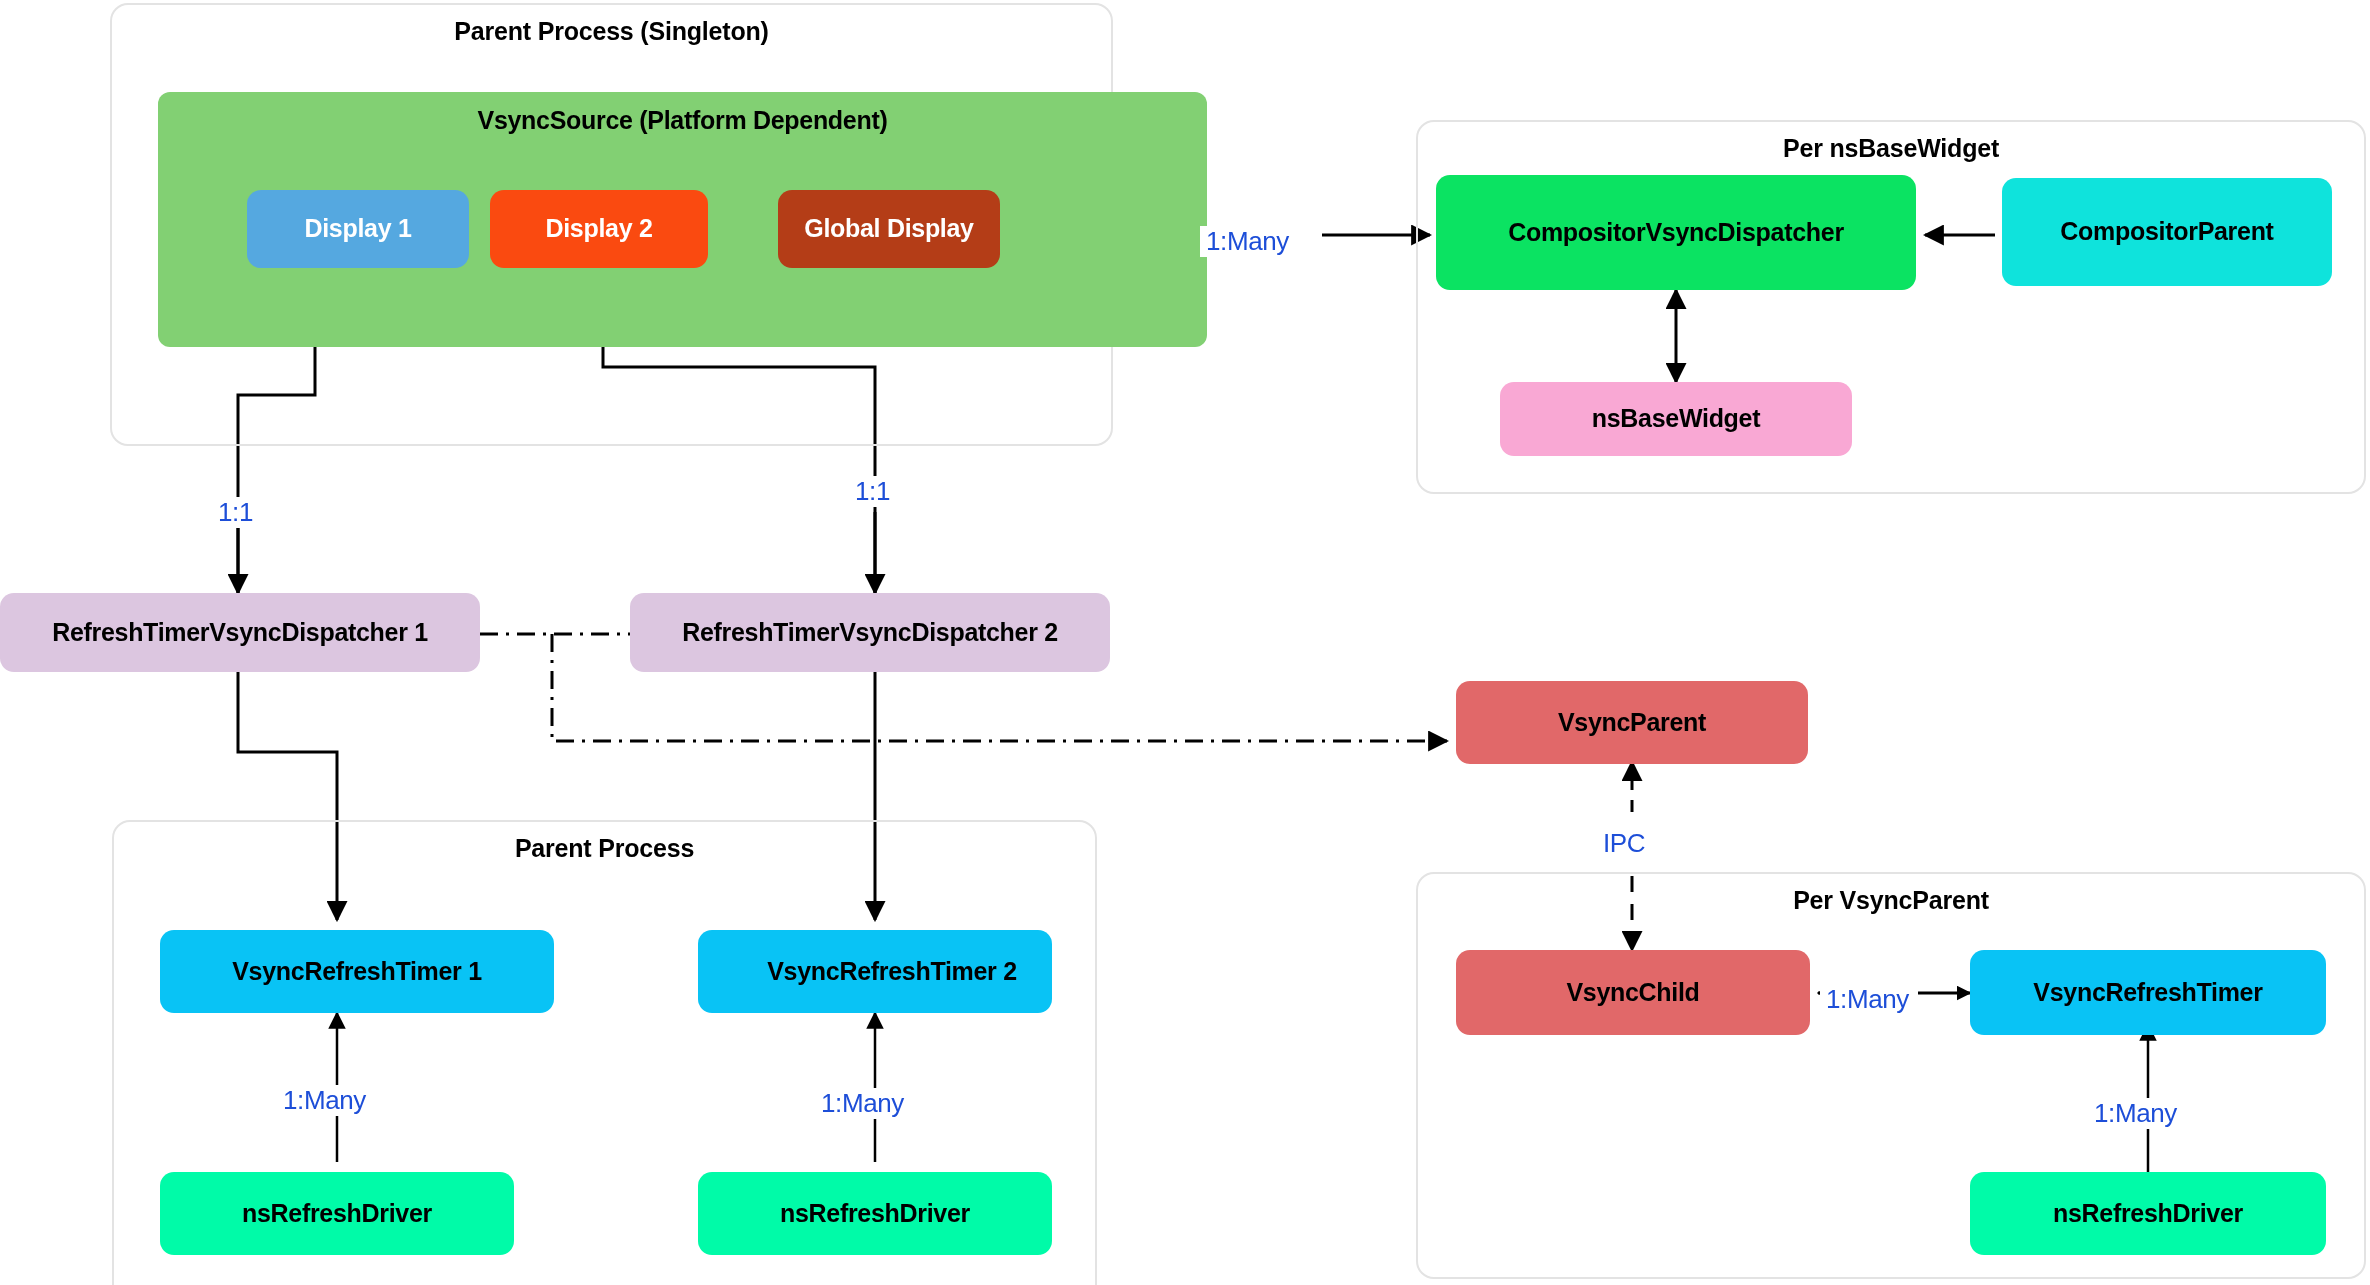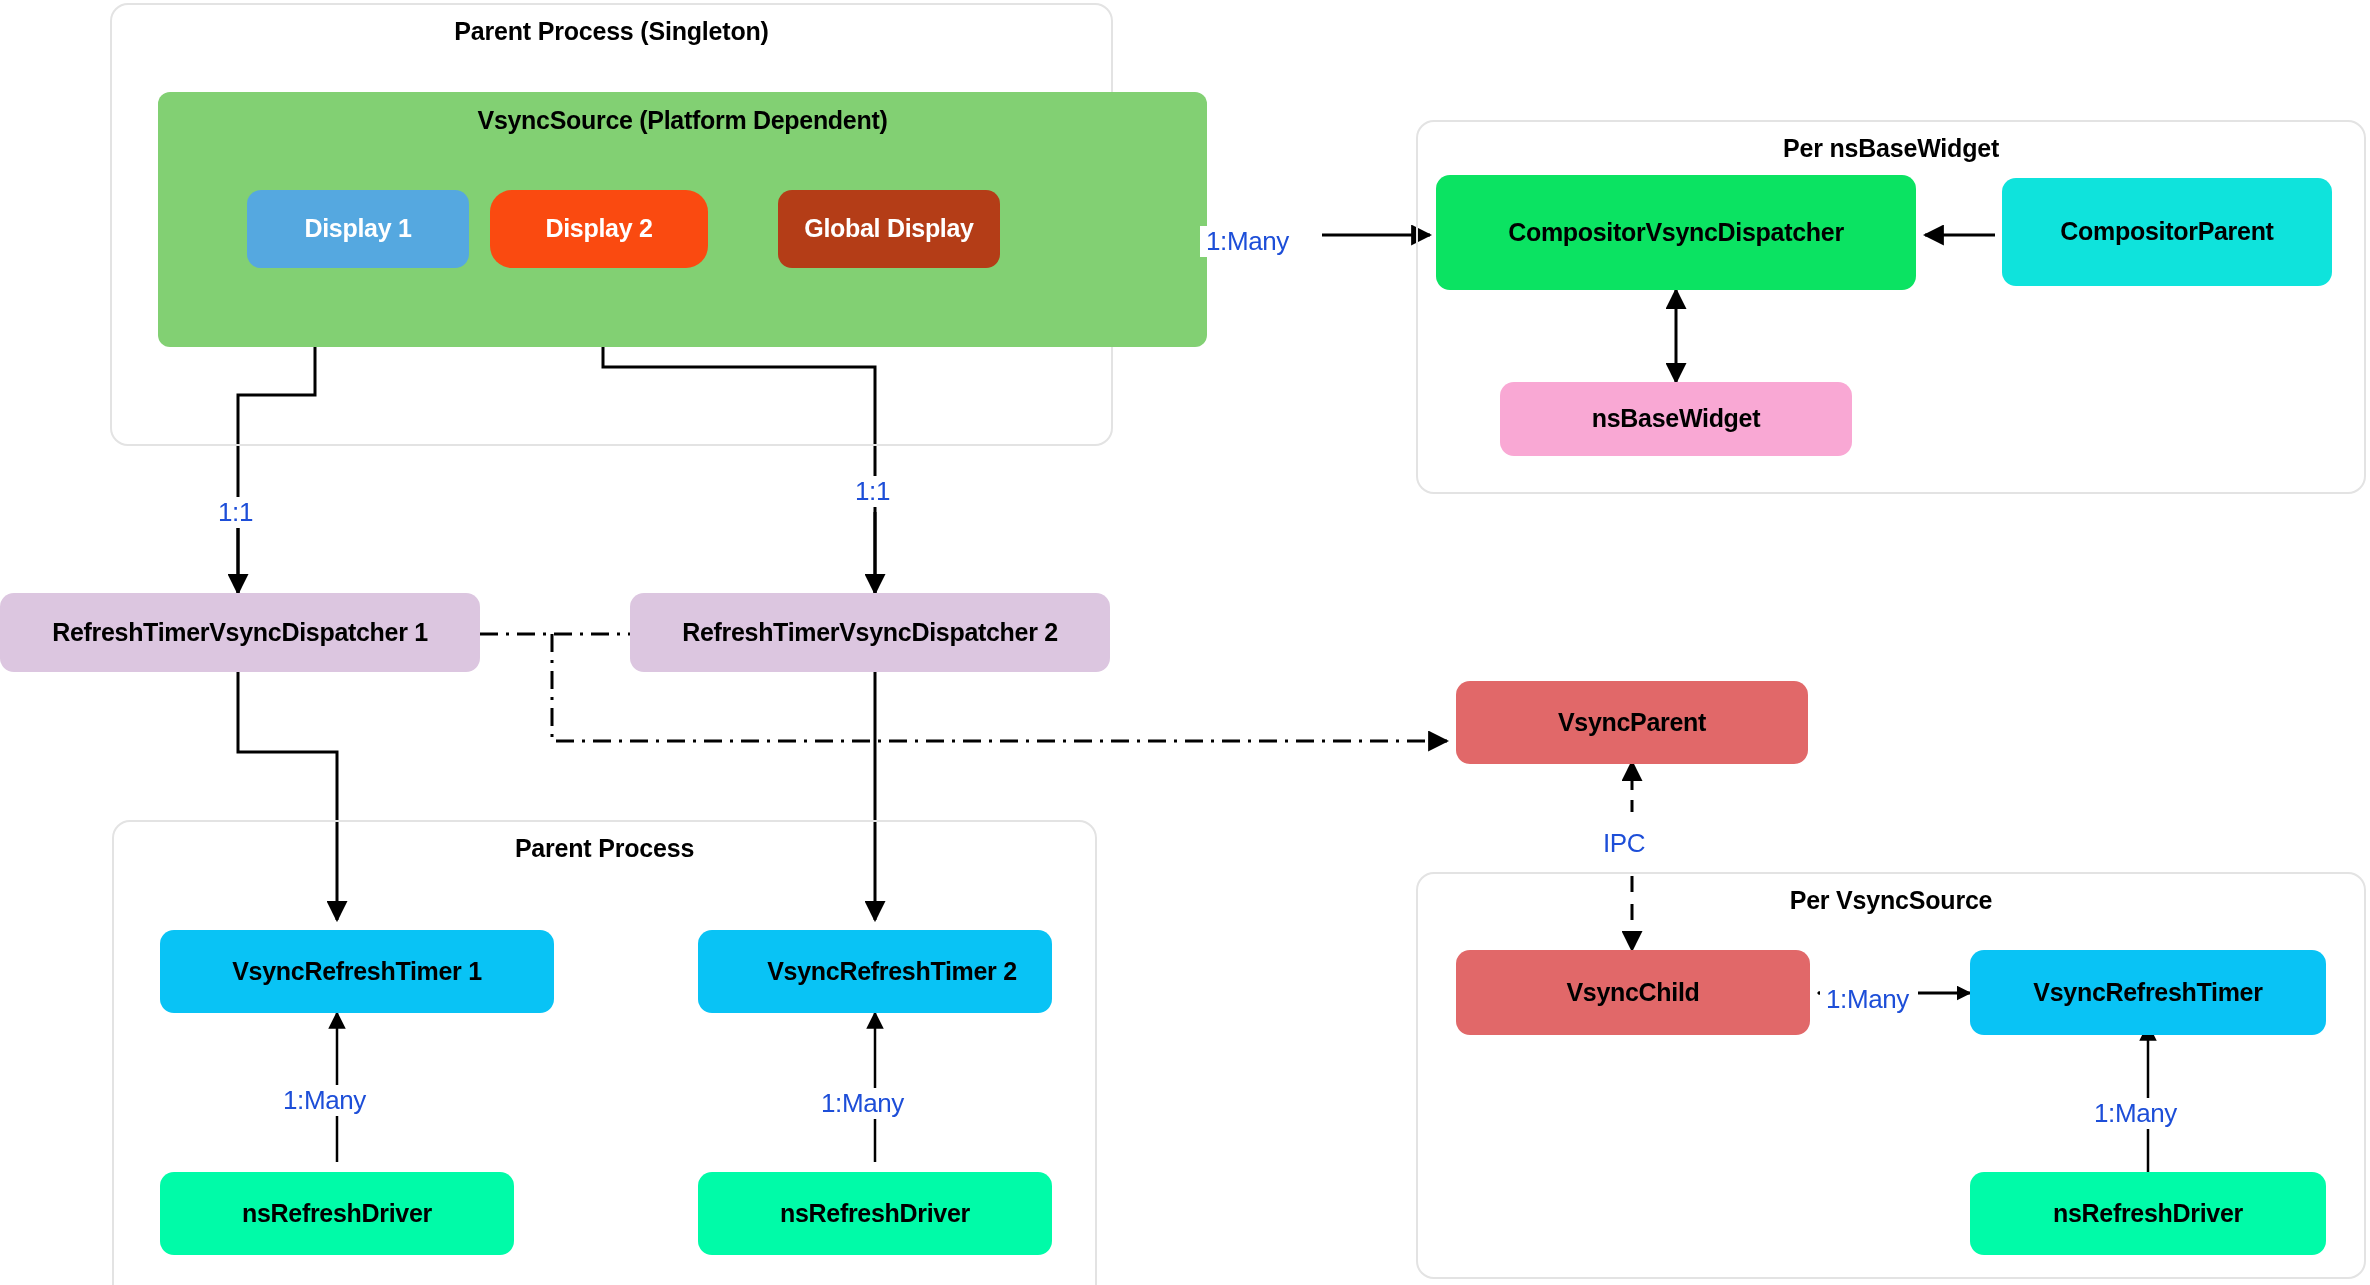--- a/index.html
+++ b/index.html
@@ -149,21 +149,21 @@
   </div>
 
   <div class="panel-vsyncsource" style="left:158px; top:92px; width:1049px; height:255px; background:#82D073;">
     <div class="panel-title">VsyncSource (Platform Dependent)</div>
   </div>
 
   <div class="node white-text" style="left:247px; top:190px; width:222px; height:78px; background:#55A8E0;">
     <span>Display 1</span>
   </div>
 
-  <div class="node white-text" style="left:490px; top:190px; width:218px; height:78px; background:#FA4A10;border-radius:22px;">
+  <div class="node white-text" style="left:490px; top:190px; width:218px; height:78px; background:#FA4A10;">
     <span>Display 2</span>
   </div>
 
   <div class="node white-text" style="left:778px; top:190px; width:222px; height:78px; background:#B43D17;">
     <span>Global Display</span>
   </div>
 
   <div class="group" style="left:1416px; top:120px; width:950px; height:374px;">
     <div class="group-title">Per nsBaseWidget</div>
   </div>
@@ -206,21 +206,21 @@
 
   <div class="node" style="left:160px; top:1172px; width:354px; height:83px; background:#00FBA8;">
     <span>nsRefreshDriver</span>
   </div>
 
   <div class="node" style="left:698px; top:1172px; width:354px; height:83px; background:#00FBA8;">
     <span>nsRefreshDriver</span>
   </div>
 
   <div class="group" style="left:1416px; top:872px; width:950px; height:407px;">
-    <div class="group-title">Per VsyncSource</div>
+    <div class="group-title">Per VsyncParent</div>
   </div>
 
   <div class="node" style="left:1456px; top:950px; width:354px; height:85px; background:#E16869;">
     <span>VsyncChild</span>
   </div>
 
   <div class="node" style="left:1970px; top:950px; width:356px; height:85px; background:#09C3F5;">
     <span>VsyncRefreshTimer</span>
   </div>
 

